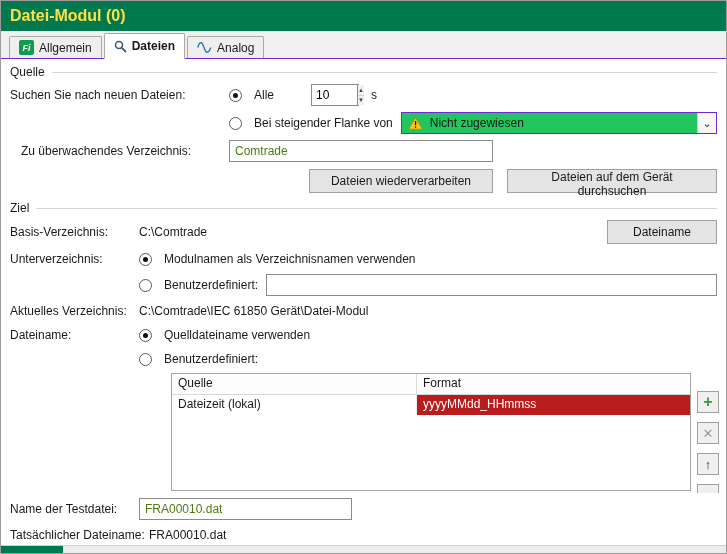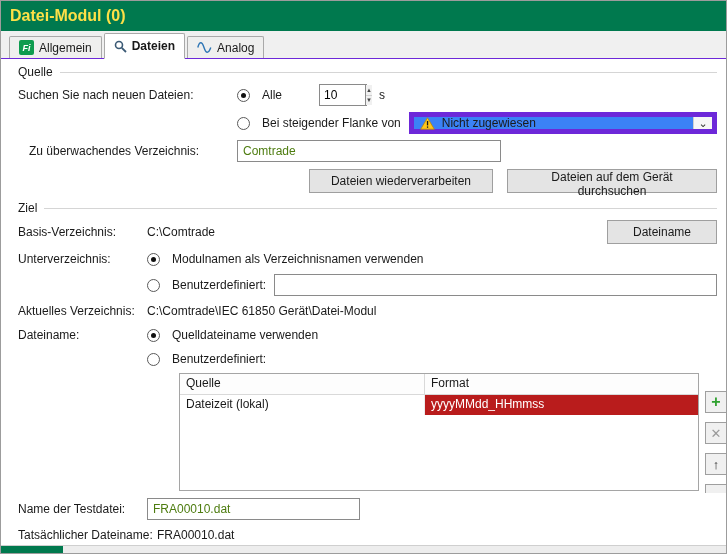--- a/index.html
+++ b/index.html
@@ -15,21 +15,21 @@
   .tabbar { height:28px; background:#f0f0f0; display:flex; align-items:flex-end;
             padding-left:8px; border-bottom:1px solid #6d28d9; flex:none; }
   .tab { display:flex; align-items:center; gap:5px; height:22px; padding:0 9px; margin-right:2px;
          background:#efefee; border:1px solid #a9a9a9; border-bottom:none; border-radius:2px 2px 0 0; }
   .tab.active { background:#fff; height:26px; font-weight:bold; margin-bottom:-1px;
                 border-bottom:1px solid #fff; }
   .fi-badge { width:15px; height:15px; background:#0e9c4f; color:#fff; font-size:9px; font-weight:bold;
               display:flex; align-items:center; justify-content:center; border-radius:2px; font-style:italic; }
 
   
-  .content { background:#fff; height:486px; overflow:hidden; padding-top:2px; flex:none;padding-left:8px; }
+  .content { background:#fff; height:486px; overflow:hidden; padding-top:2px; flex:none; }
   .group { display:flex; align-items:center; padding:4px 9px 2px; height:20px; }
   .group .line { flex:1; height:1px; background:#d5d5d5; margin-left:7px; }
   .row { display:flex; align-items:center; padding:3px 9px; min-height:28px; }
   .row.tight { min-height:24px; padding-top:1px; padding-bottom:1px; }
   .sp219 { width:219px; flex:none; }
   .sp129 { width:129px; flex:none; }
   .lbl { flex:none; }
   .indent { padding-left:11px; }
 
   
@@ -42,21 +42,21 @@
   
   .ti { height:22px; border:1px solid #8a8a8a; padding:1px 5px; font-size:12px;
         font-family:inherit; background:#fff; color:#4d7c0f; }
   .spin { display:flex; width:48px; height:22px; border:1px solid #8a8a8a; background:#fff; flex:none; }
   .spin input { width:45px; border:none; padding:1px 4px; font-size:12px; font-family:inherit; outline:none; }
   .spinarrows { width:20px; border-left:1px solid #8a8a8a; display:flex; flex-direction:column; }
   .spinarrows button { flex:1; border:none; background:#f0f0f0; font-size:6px; line-height:8px;
         color:#444; cursor:default; padding:0; }
   .spinarrows button + button { border-top:1px solid #cfcfcf; }
 
-  .combo { flex:1; height:22px; border:5px solid #6d28d9; background:#3b82f6; display:flex;
+  .combo { flex:1; height:22px; border:1px solid #6d28d9; background:#22c55e; display:flex;
            align-items:center; margin-left:8px; }
   .combo .ctext { flex:1; padding-left:2px; }
   .combo .drop { width:19px; align-self:stretch; border-left:1px solid #cfcfcf; background:#f6f6f6;
            display:flex; align-items:center; justify-content:center; font-size:11px; color:#333; }
   .warnwrap { margin:0 5px 0 6px; display:flex; }
 
   .btn { height:24px; background:#e4e4e4; border:1px solid #9f9f9f; font-size:12px;
          font-family:inherit; padding:0 10px; color:#1a1a1a; }
   .btn.w184 { width:184px; } .btn.w210 { width:210px; } .btn.w110 { width:110px; margin-left:auto; }
   .btnrow { justify-content:flex-end; gap:14px; min-height:32px; }

